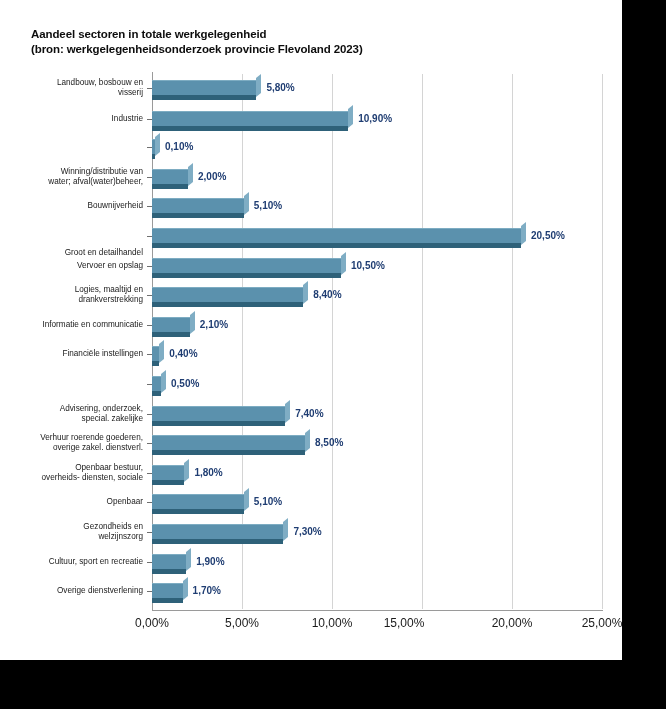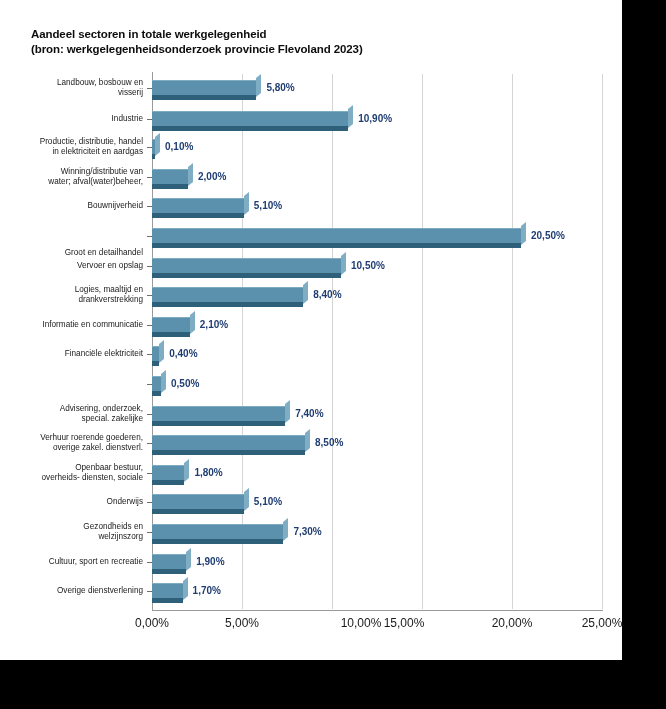--- a/index.html
+++ b/index.html
@@ -177,22 +177,20 @@
           <div class="cat-label" style="top: 3px;">Industrie</div>
           <div class="bar-wrap" style="top: 0px;">
             <div class="bar-front" style="width: 196.2px;"></div>
             <div class="bar-bottom" style="width: 196.2px;"></div>
             <div class="bar-cap" style="left: 196.2px;"></div>
             <div class="bar-value" style="left: 206.2px;">10,90%</div>
           </div>
         </div>
         <div class="row" style="top: 65.2px; height: 29.6px;">
           <div class="tick" style="top: 8px;"></div>
-          <div class="cat-label" style="top: -2px;">Productie, distributie, handel
-in elektriciteit en aardgas</div>
           <div class="bar-wrap" style="top: 0px;">
             <div class="bar-front" style="width: 3px;"></div>
             <div class="bar-bottom" style="width: 3px;"></div>
             <div class="bar-cap" style="left: 3px;"></div>
             <div class="bar-value" style="left: 13px;">0,10%</div>
           </div>
         </div>
         <div class="row" style="top: 94.8px; height: 29.6px;">
           <div class="tick" style="top: 8px;"></div>
           <div class="cat-label" style="top: -2px;">Winning/distributie van
@@ -250,21 +248,21 @@
           <div class="cat-label" style="top: 3px;">Informatie en communicatie</div>
           <div class="bar-wrap" style="top: 0px;">
             <div class="bar-front" style="width: 37.8px;"></div>
             <div class="bar-bottom" style="width: 37.8px;"></div>
             <div class="bar-cap" style="left: 37.8px;"></div>
             <div class="bar-value" style="left: 47.8px;">2,10%</div>
           </div>
         </div>
         <div class="row" style="top: 272.4px; height: 29.6px;">
           <div class="tick" style="top: 8px;"></div>
-          <div class="cat-label" style="top: 3px;">Financiële elektriciteit</div>
+          <div class="cat-label" style="top: 3px;">Financiële instellingen</div>
           <div class="bar-wrap" style="top: 0px;">
             <div class="bar-front" style="width: 7.2px;"></div>
             <div class="bar-bottom" style="width: 7.2px;"></div>
             <div class="bar-cap" style="left: 7.2px;"></div>
             <div class="bar-value" style="left: 17.2px;">0,40%</div>
           </div>
         </div>
         <div class="row" style="top: 302px; height: 29.6px;">
           <div class="tick" style="top: 8px;"></div>
           <div class="bar-wrap" style="top: 0px;">
@@ -302,21 +300,21 @@
 overheids- diensten, sociale</div>
           <div class="bar-wrap" style="top: 0px;">
             <div class="bar-front" style="width: 32.4px;"></div>
             <div class="bar-bottom" style="width: 32.4px;"></div>
             <div class="bar-cap" style="left: 32.4px;"></div>
             <div class="bar-value" style="left: 42.4px;">1,80%</div>
           </div>
         </div>
         <div class="row" style="top: 420.4px; height: 29.6px;">
           <div class="tick" style="top: 8px;"></div>
-          <div class="cat-label" style="top: 3px;">Onderwijs</div>
+          <div class="cat-label" style="top: 3px;">Openbaar</div>
           <div class="bar-wrap" style="top: 0px;">
             <div class="bar-front" style="width: 91.8px;"></div>
             <div class="bar-bottom" style="width: 91.8px;"></div>
             <div class="bar-cap" style="left: 91.8px;"></div>
             <div class="bar-value" style="left: 101.8px;">5,10%</div>
           </div>
         </div>
         <div class="row" style="top: 450px; height: 29.6px;">
           <div class="tick" style="top: 8px;"></div>
           <div class="cat-label" style="top: -2px;">Gezondheids en
@@ -347,19 +345,19 @@
             <div class="bar-cap" style="left: 30.6px;"></div>
             <div class="bar-value" style="left: 40.6px;">1,70%</div>
           </div>
         </div>
       </div>
   </div>
 
   <div id="xticks">
       <div class="xtick-label" style="left: 152px;">0,00%</div>
       <div class="xtick-label" style="left: 242px;">5,00%</div>
-      <div class="xtick-label" style="left: 332px; margin-left: 29px;">10,00%</div>
+      <div class="xtick-label" style="left: 332px;">10,00%</div>
       <div class="xtick-label" style="left: 404px;">15,00%</div>
       <div class="xtick-label" style="left: 512px;">20,00%</div>
       <div class="xtick-label" style="left: 602px; text-align: center;">25,00%</div>
     </div>
 
 </div>
 
 </body></html>

